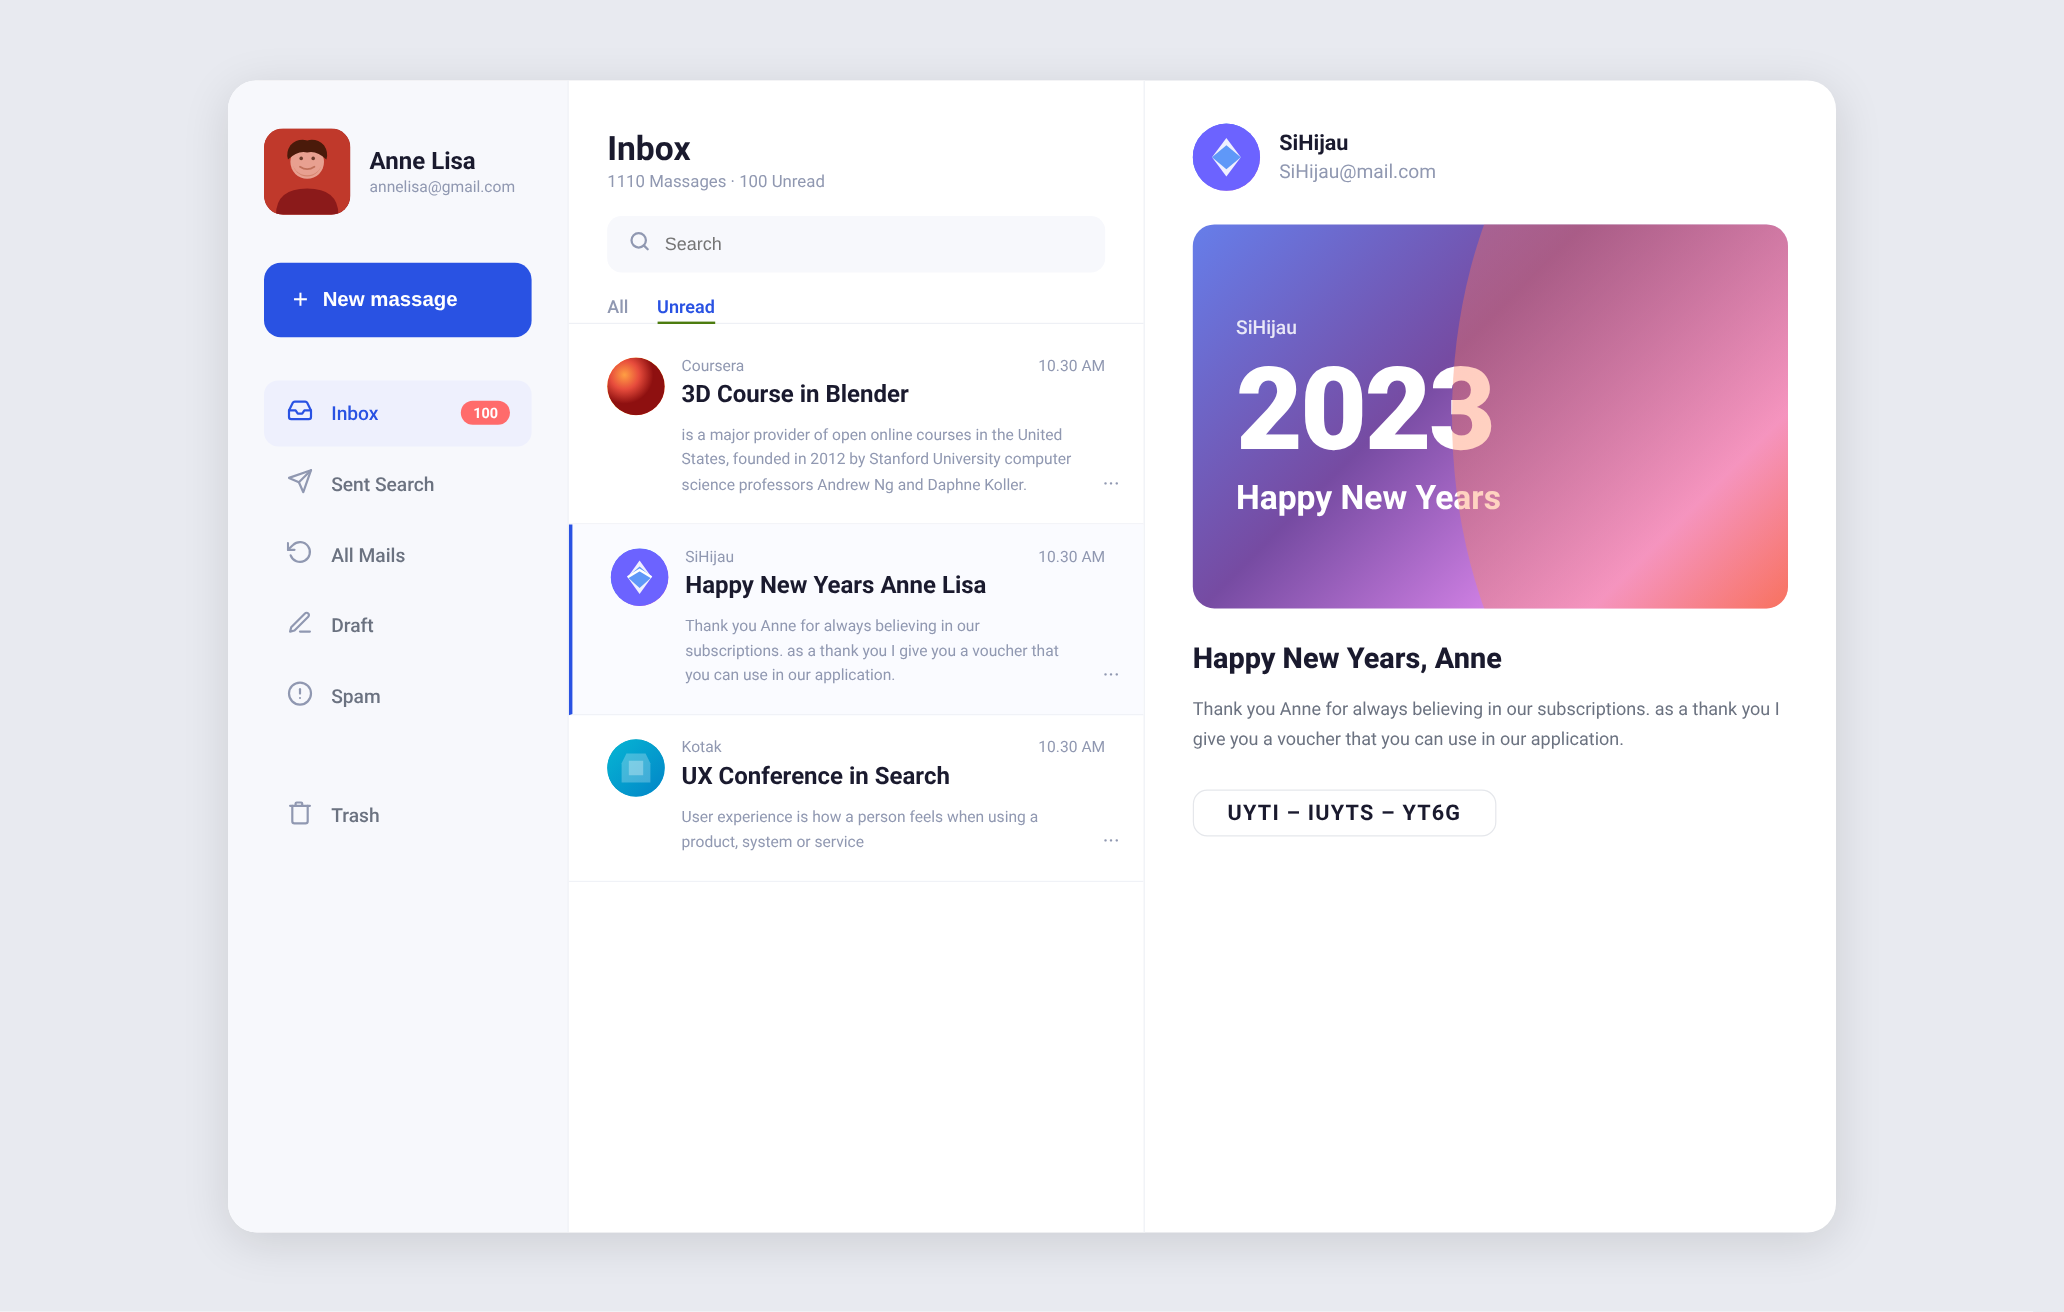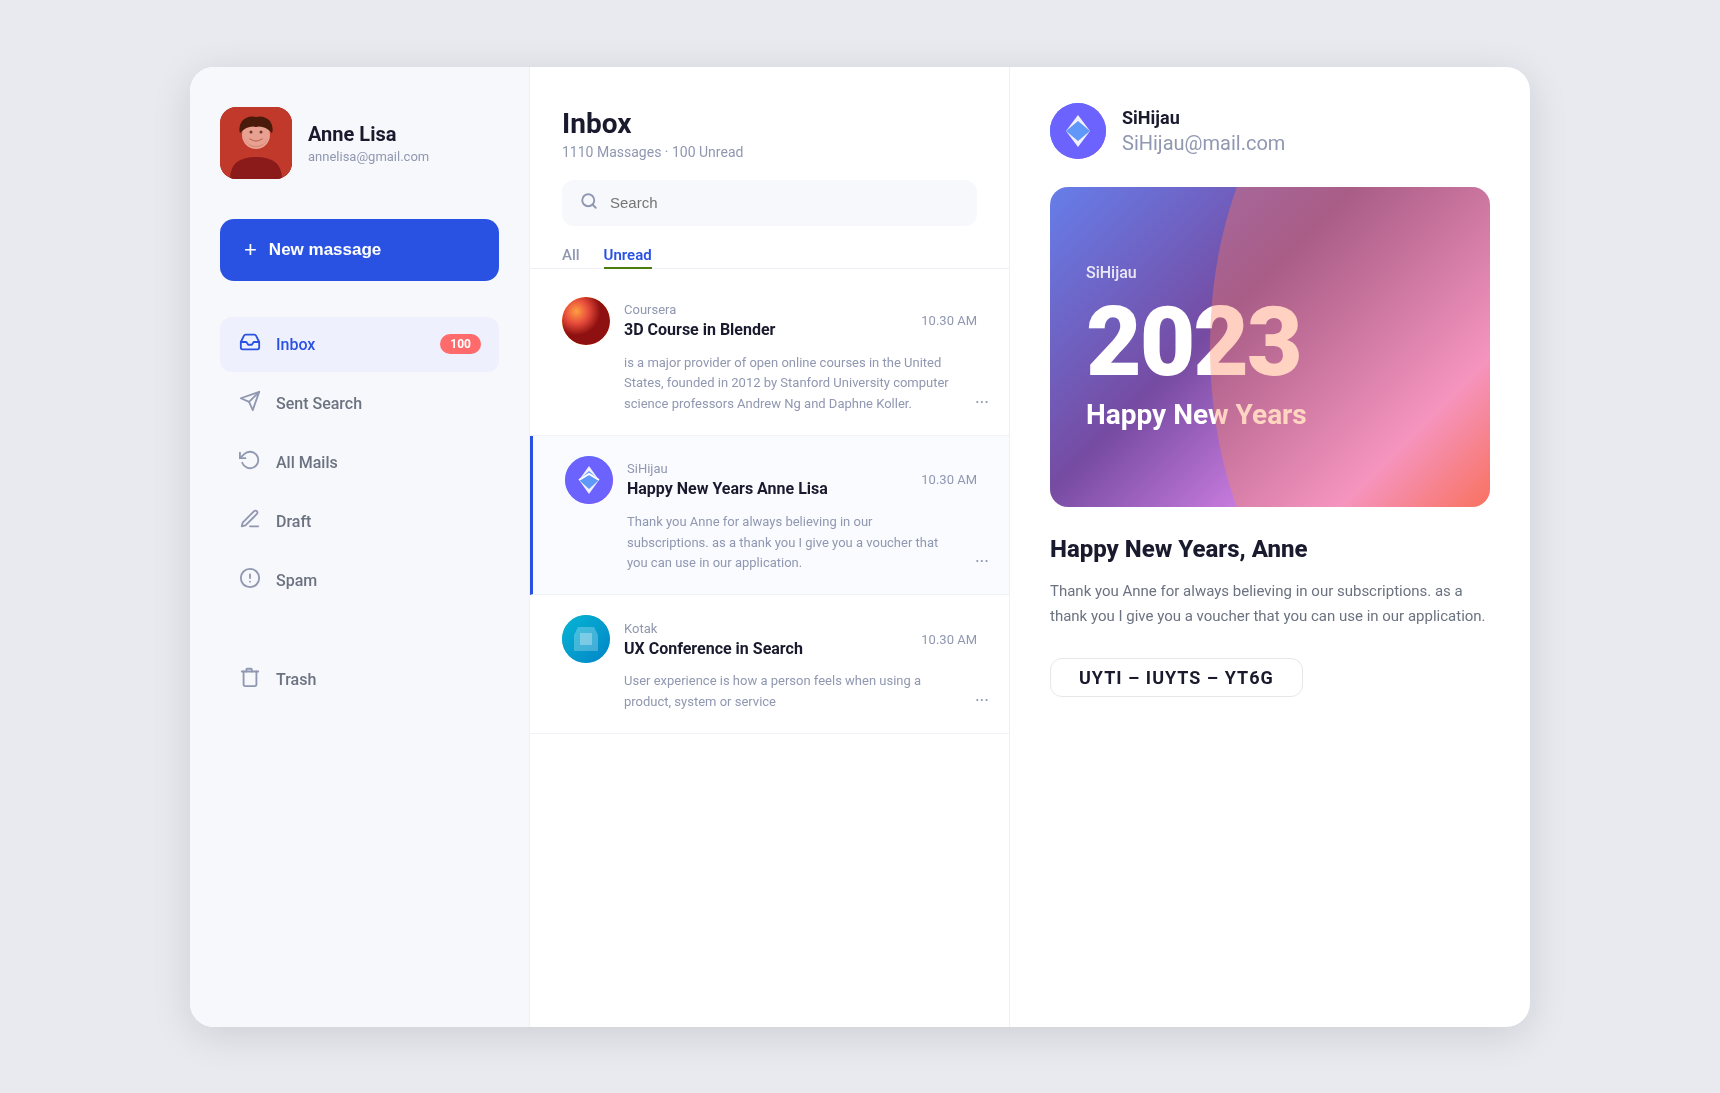--- a/index.html
+++ b/index.html
@@ -16,21 +16,21 @@
       border-radius: 24px;
       width: 1340px;
       height: 960px;
       display: flex;
       overflow: hidden;
       box-shadow: 0 8px 40px rgba(0,0,0,0.12);
     }
 
     
     .sidebar {
-      width: 340px;
+      width: 284px;
       background: #f7f8fc;
       padding: 40px 30px;
       display: flex;
       flex-direction: column;
       flex-shrink: 0;
       border-right: 1px solid #eef0f5;
     }
     .user-profile {
       display: flex;
       align-items: center;
@@ -170,21 +170,21 @@
       border-bottom: 1px solid #f0f2f7;
       cursor: pointer;
       position: relative;
     }
     .email-item.active {
       border-left: 3px solid #2952e3;
       background: #fafbff;
     }
     .email-item-header {
       display: flex;
-      align-items: center;
+      align-items: flex-start;
       gap: 14px;
       margin-bottom: 8px;
     }
     .email-avatar {
       width: 48px;
       height: 48px;
       border-radius: 50%;
       flex-shrink: 0;
       display: flex;
       align-items: center;
@@ -196,21 +196,21 @@
       background: linear-gradient(135deg, #ff6b35, #f7c948, #e63946);
     }
     .email-avatar.sihijau {
       background: linear-gradient(135deg, #6c63ff, #3b82f6, #8b5cf6, #ec4899);
     }
     .email-avatar.kotak {
       background: linear-gradient(135deg, #06b6d4, #0891b2, #38bdf8);
     }
     .email-meta { flex: 1; }
     .email-sender { font-size: 13px; color: #9098b1; margin-bottom: 3px; }
-    .email-subject { font-size: 16px; font-weight: 700; color: #1a1a2e; }
+    .email-subject { font-size: 20px; font-weight: 700; color: #1a1a2e; }
     .email-time { font-size: 13px; color: #9098b1; white-space: nowrap; }
     .email-preview {
       font-size: 13px;
       color: #9098b1;
       line-height: 1.6;
       margin-left: 62px;
       margin-right: 20px;
     }
     .email-more {
       position: absolute;
@@ -233,21 +233,21 @@
       margin-bottom: 28px;
     }
     .detail-sender-avatar {
       width: 56px;
       height: 56px;
       border-radius: 50%;
       background: linear-gradient(135deg, #6c63ff, #3b82f6, #8b5cf6, #ec4899);
       flex-shrink: 0;
     }
     .detail-sender-name { font-size: 18px; font-weight: 700; color: #1a1a2e; }
-    .detail-sender-email { font-size: 20px; color: #9098b1; margin-top: 3px; }
+    .detail-sender-email { font-size: 16px; color: #9098b1; margin-top: 3px; }
 
     .detail-banner {
       width: 100%;
       height: 320px;
       border-radius: 18px;
       overflow: hidden;
       margin-bottom: 28px;
       background: linear-gradient(135deg, #667eea 0%, #764ba2 40%, #f093fb 80%, #f5576c 100%);
       position: relative;
       display: flex;

